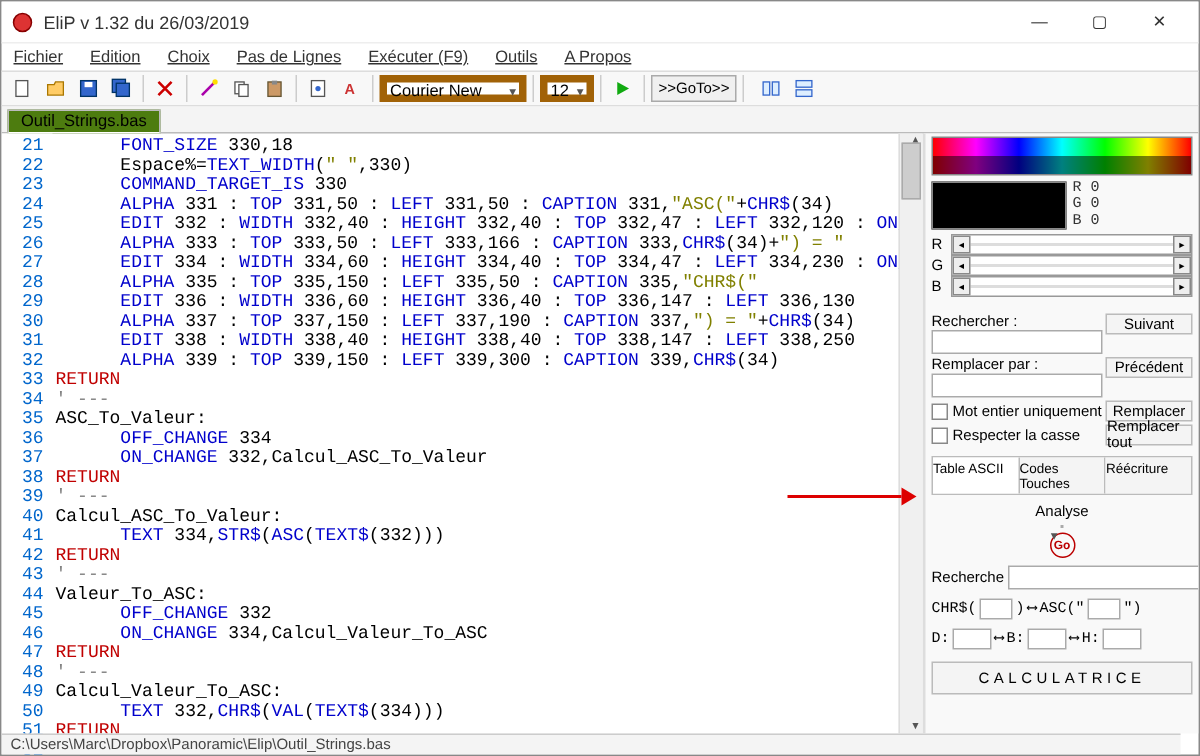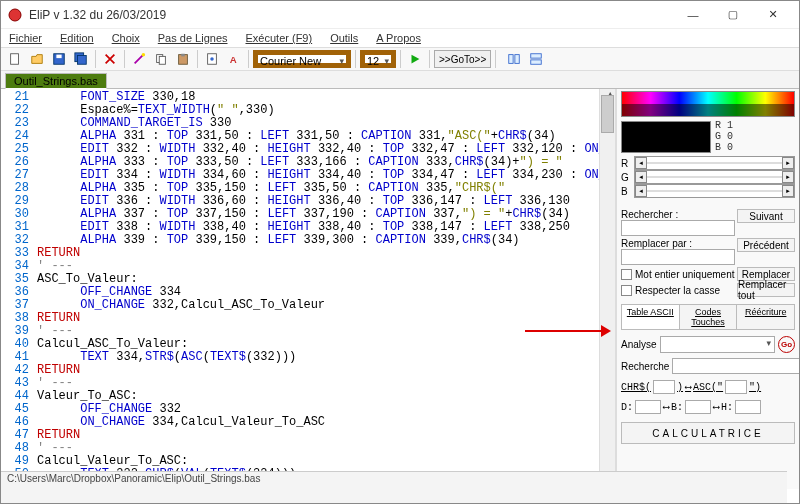--- a/index.html
+++ b/index.html
@@ -58,40 +58,40 @@
 .slider-bar { flex:1; height:14px; border:1px solid #999; background:#fff; position:relative;}
 .slider-bar::before{content:""; position:absolute; left:2px; top:5px; right:12px; height:2px; background:#ddd;}
 .slider-bar .sbtn{ position:absolute; top:0; width:12px; height:12px; border:1px solid #888; background:#eee; font-size:7px; display:flex; align-items:center; justify-content:center;}
 .slider-bar .sbtn.l{left:0;} .slider-bar .sbtn.r{right:0;}
 .search-grid { display:grid; grid-template-columns: 1fr 58px; gap:2px; margin-top:8px;}
 .search-grid input[type=text]{ width:100%; height:16px; border:1px solid #aaa; font-size:10px; padding:0 2px;}
 .search-grid .sbtn2 { border:1px solid #bbb; background:#f4f4f4; height:14px; font-size:10px; display:flex; align-items:center; justify-content:center;}
 .opt-row { display:flex; align-items:center; gap:3px; margin-top:1px;}
 .opt-row .cb { width:11px; height:11px; border:1px solid #888; background:#fff;}
 .tab-row { display:flex; border:1px solid #bbb; margin-top:4px;}
-.tab-row .t { flex:1; text-align:center; padding:2px 0; font-size:9px; border-right:1px solid #bbb; background:#f4f4f4;text-decoration:underline;}
+.tab-row .t { flex:1; text-align:left; padding:2px 0; font-size:9px; border-right:1px solid #bbb; background:#f4f4f4;}
 .tab-row .t:last-child{border-right:none;}
 .tab-row .t.active{ background:#fff;}
-.analyse-row{ display:flex; align-items:center; gap:3px; margin-top:3px;}
+.analyse-row{ display:flex; align-items:center; gap:3px; margin-top:3px;flex-direction:column;}
 .analyse-row .asel{ flex:1; height:17px; border:1px solid #aaa; background:#fff; position:relative;}
 .analyse-row .asel::after{content:"▾"; position:absolute; right:3px; top:1px; font-size:9px; color:#555;}
 .go-btn{ width:17px; height:17px; border:1px solid #b00; border-radius:50%; color:#b00; font-size:8px; font-weight:bold; display:flex; align-items:center; justify-content:center;}
 .rech-row{ display:flex; align-items:center; gap:3px; margin-top:2px;}
 .rech-row input{ flex:1; height:16px; border:1px solid #aaa;}
-.chr-row{ display:flex; align-items:center; gap:2px; margin-top:3px; font-family:"Courier New",monospace; font-size:10px;text-decoration:underline;}
+.chr-row{ display:flex; align-items:center; gap:2px; margin-top:3px; font-family:"Courier New",monospace; font-size:10px;}
 .chr-row input{ width:22px; height:14px; border:1px solid #aaa; font-size:10px; text-align:center;}
 .base-row{ display:flex; align-items:center; gap:2px; margin-top:3px; font-family:"Courier New",monospace; font-size:10px;}
 .base-row input{ width:26px; height:14px; border:1px solid #aaa;}
 .calc-btn{ height:22px; border:1px solid #bbb; background:#f4f4f4; margin-top:5px; display:flex; align-items:center; justify-content:center; letter-spacing:3px; font-size:10px;}
 
 
 .red-arrow { position:absolute; left:522px; top:321px; pointer-events:none; }
 
 
-.statusbar { height: 32px; border-top:1px solid #ccc; background:#f4f4f4; font-size:10px; color:#444; padding: 1px 6px; position:absolute; bottom:0; left:0; right:12px;}
+.statusbar { height: 14px; border-top:1px solid #ccc; background:#f4f4f4; font-size:10px; color:#444; padding: 1px 6px; position:absolute; bottom:0; left:0; right:12px;}
 </style>
 </head>
 <body>
 
 <div class="titlebar">
   <span class="icon">
     <svg viewBox="0 0 16 16">
         <circle cx="8" cy="8" r="6" fill="#d33" stroke="#800"></circle>
       </svg>
   </span>
@@ -250,21 +250,21 @@
     </div>
   </div>
 
   <div class="rpanel">
     <div class="palette">
         <div class="row2"></div>
       </div>
     <div class="swatch-row">
       <div class="swatch"></div>
       <div class="rgb-txt">
-        <div>R  1</div>
+        <div>R  0</div>
         <div>G  0</div>
         <div>B  0</div>
       </div>
     </div>
     <div id="sliders">
         <div class="slider-row">
           <span class="lbl">R</span>
           <div class="slider-bar">
             <span class="sbtn l">◂</span>
             <span class="sbtn r">▸</span>

